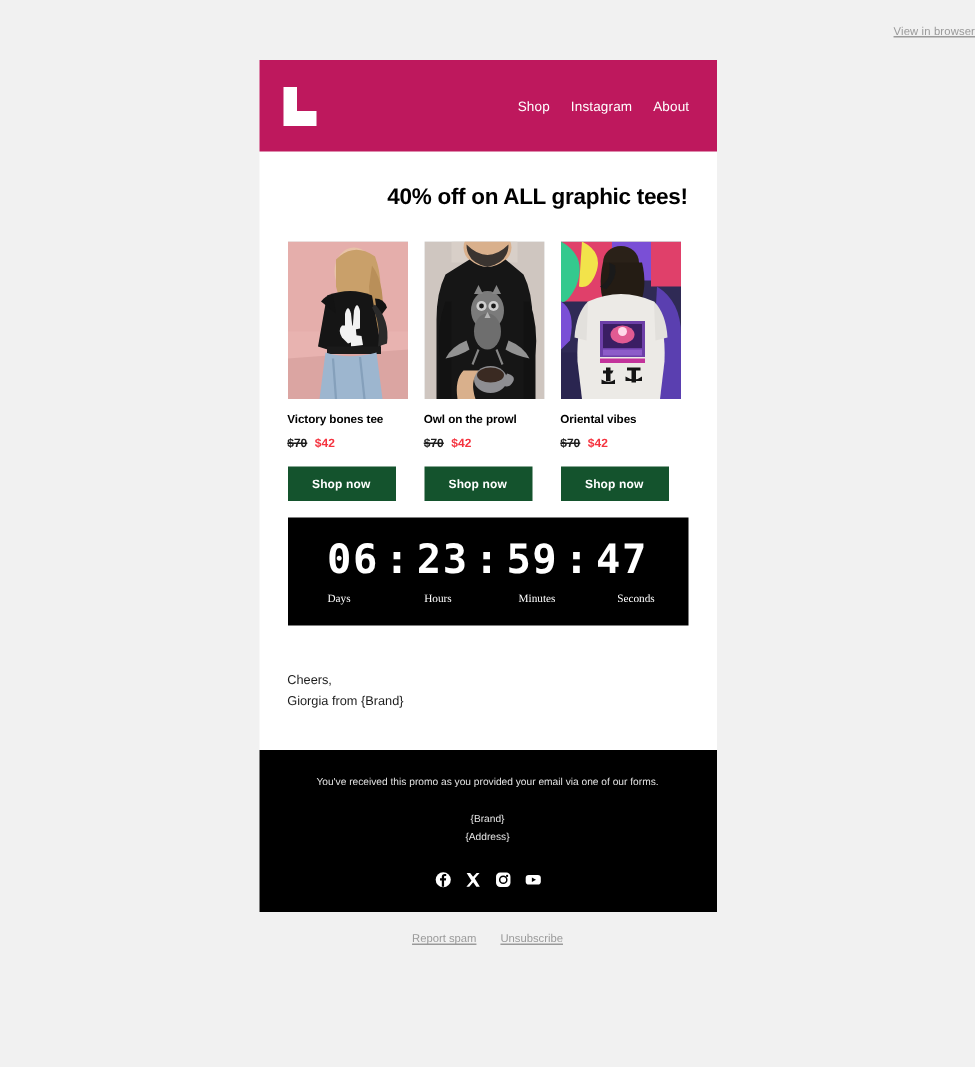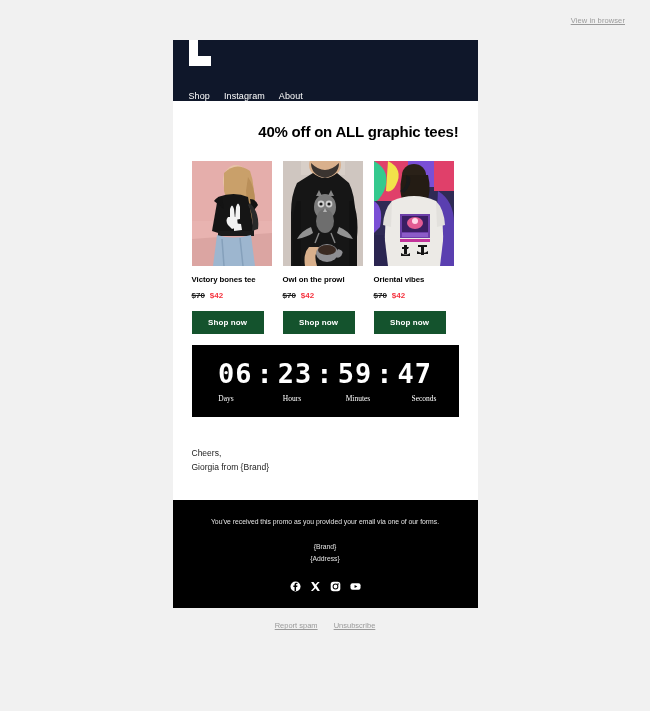--- a/index.html
+++ b/index.html
@@ -13,45 +13,44 @@
     font-family: "Liberation Sans", sans-serif;
     -webkit-font-smoothing: antialiased;
     overflow: hidden;
   }
 
   .preheader {
     height: 40px;
     display: flex;
     align-items: center;
     justify-content: flex-end;
-    padding-right: 25px;
     box-sizing: border-box;
   }
   .preheader a {
     font-size: 7.5px;
     color: #9a9a9a;
     text-decoration: underline;
     letter-spacing: 0.1px;
   }
 
   .email {
     width: 305px;
     margin: 0 auto;
     background: #ffffff;
   }
 
   
   .header {
-    background: #0f172a;
+    background: #be185d;
     height: 61px;
     display: flex;
+    align-items: center;
     justify-content: space-between;
     padding: 0 18px 0 16px;
     box-sizing: border-box;
-    flex-direction: column;
   }
   .logo {
     width: 22px;
     height: 26px;
     position: relative;
   }
   .logo::before {
     content: "";
     position: absolute;
     left: 0; top: 0;

